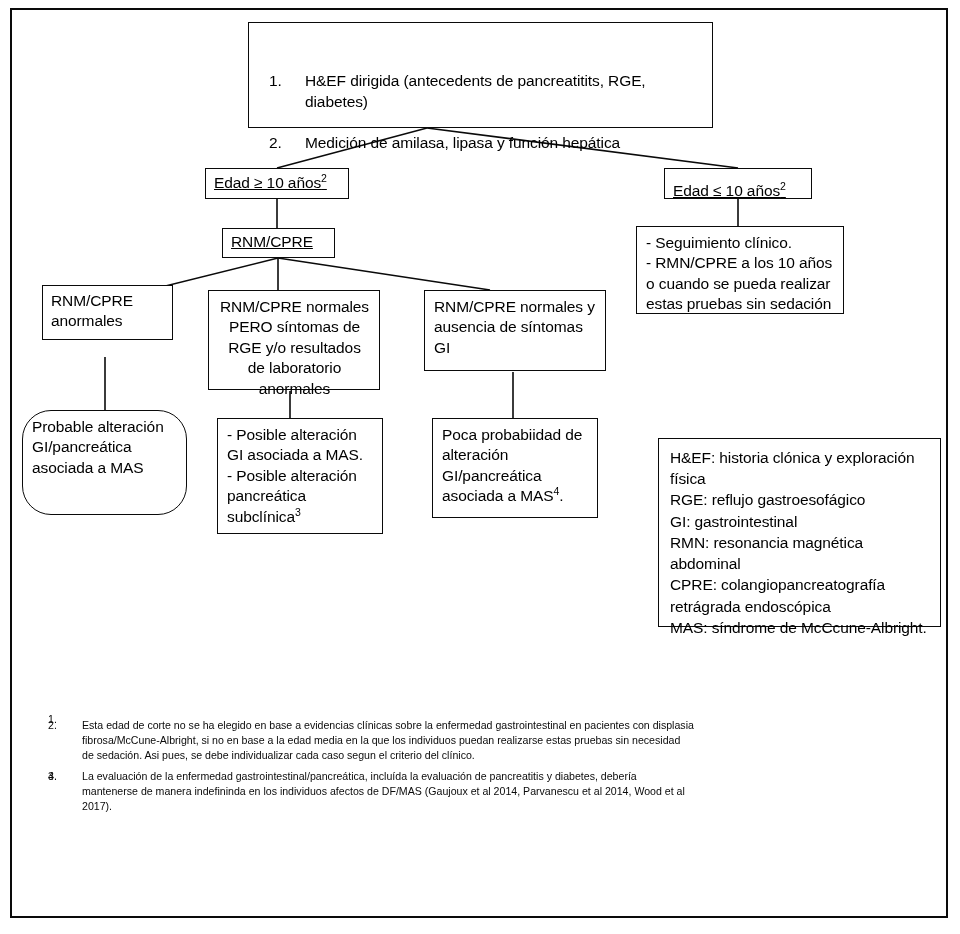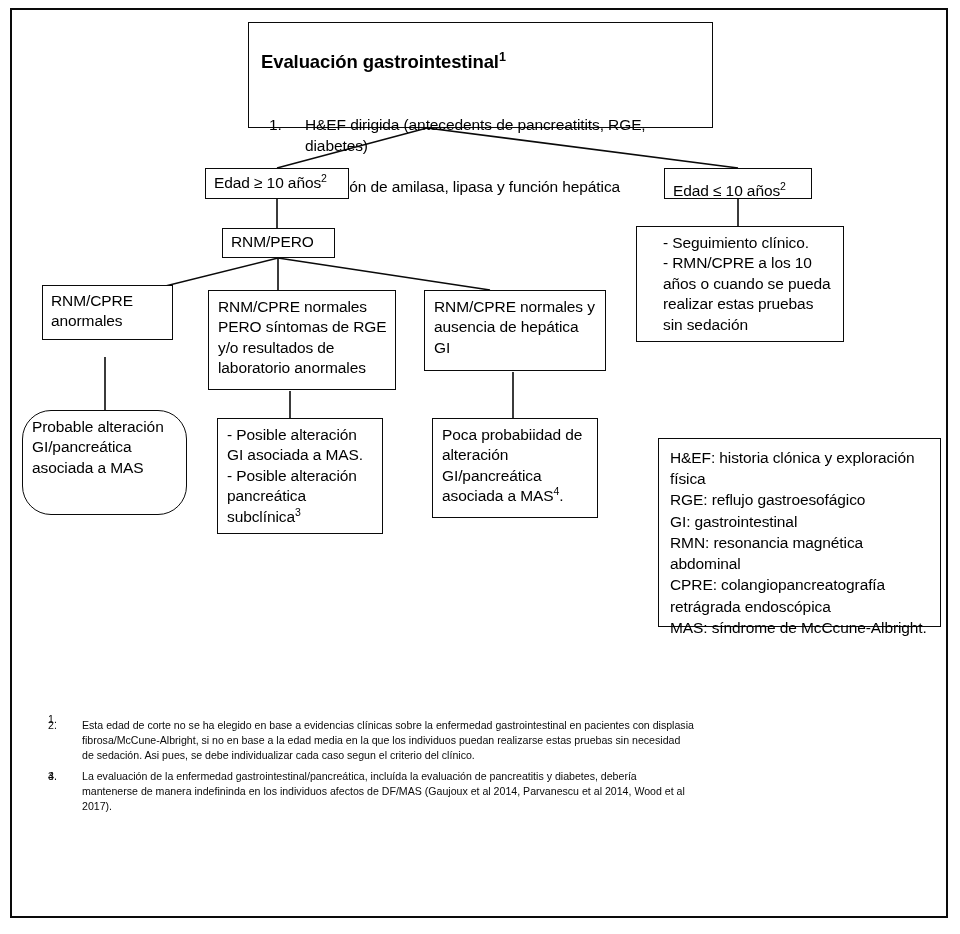--- a/index.html
+++ b/index.html
@@ -14,38 +14,38 @@
   }
   #canvas{position:absolute;left:0;top:0;width:960px;height:934px;}
   .node{
     position:absolute;box-sizing:border-box;
     border:1.6px solid #0a0a0a;background:#ffffff;
     font-size:15.5px;line-height:1.32;
     padding:4px 7px 4px 8px;
     white-space:pre-line;
     letter-spacing:-0.1px;
   }
-  .node.center{display:flex;flex-direction:column;justify-content:center;}
+  .node.center{display:flex;flex-direction:column;justify-content:center;text-decoration:underline;}
   #root{
     left:248px;top:22px;width:465px;height:106px;
     padding:7px 10px 6px 12px;
   }
   #root .title{font-weight:bold;font-size:18.5px;line-height:1.25;margin-bottom:1px;}
   #root ol{margin:0;padding:0;list-style:none;}
   #root li{
     position:relative;padding-left:44px;font-size:15.5px;line-height:1.34;
   }
   #root li .num{position:absolute;left:8px;top:0;}
   sup{font-size:0.68em;vertical-align:super;line-height:0;}
   #ageLeft{left:205px;top:168px;width:144px;height:31px;padding-top:3px;}
   #ageRight{left:664px;top:168px;width:148px;height:31px;padding-top:20px;}
   #rnmcpre{left:222px;top:228px;width:113px;height:30px;padding-top:3px;}
-  #followup{left:636px;top:226px;width:208px;height:116px;padding:6px 8px 4px 26px;}
+  #followup{left:636px;top:226px;width:208px;height:88px;padding:6px 8px 4px 9px;}
   #boxAnormales{left:42px;top:285px;width:131px;height:55px;padding:5px 8px;}
-  #boxPero{left:208px;top:290px;width:188px;height:100px;padding:6px 8px 20px 9px;}
+  #boxPero{left:208px;top:290px;width:172px;height:100px;padding:6px 8px 20px 9px;text-align:center;}
   #boxNormGI{left:424px;top:290px;width:182px;height:81px;padding:6px 8px 4px 9px;}
   #boxProbable{left:22px;top:410px;width:165px;height:105px;padding:6px 8px 4px 9px;border-radius:29px;}
   #boxPosible{left:217px;top:418px;width:166px;height:116px;padding:6px 8px 4px 9px;}
   #boxPoca{left:432px;top:418px;width:166px;height:100px;padding:6px 8px 4px 9px;}
   #legend{
     left:658px;top:438px;width:283px;height:189px;
     padding:8px 9px 5px 11px;font-size:15.5px;line-height:1.37;
   }
   #notes{
     position:absolute;left:44px;top:712px;width:650px;
@@ -74,41 +74,40 @@
     <path d="M 278 258 L 278 290"></path>
     <path d="M 278 258 L 490 290"></path>
 
     <path d="M 105 357 L 105 410"></path>
     <path d="M 290 391 L 290 418"></path>
     <path d="M 513 372 L 513 418"></path>
   </g>
 </svg>
 
 <div class="node" id="root">
-  <div class="title"><span>Evaluación gastrointestinal</span><sup>1</sup></div>
   <ol>
     <li><span class="num">1.</span><span>H&amp;EF dirigida (antecedents de pancreatitits, RGE, diabetes)</span></li>
     <li><span class="num">2.</span><span>Medición de amilasa, lipasa y función hepática</span></li>
   </ol>
 </div>
 
 <div class="node center" id="ageLeft"><div><span>Edad ≥ 10 años</span><sup>2</sup></div></div>
 
 <div class="node center" id="ageRight"><div><span>Edad ≤ 10 años</span><sup>2</sup></div></div>
 
-<div class="node center" id="rnmcpre">RNM/PERO</div>
+<div class="node center" id="rnmcpre">RNM/CPRE</div>
 
 <div class="node" id="followup">- Seguimiento clínico.
 - RMN/CPRE a los 10 años o cuando se pueda realizar estas pruebas sin sedación</div>
 
 <div class="node" id="boxAnormales">RNM/CPRE anormales</div>
 
 <div class="node" id="boxPero">RNM/CPRE normales PERO síntomas de RGE y/o resultados de laboratorio anormales</div>
 
-<div class="node" id="boxNormGI">RNM/CPRE normales y ausencia de hepática GI</div>
+<div class="node" id="boxNormGI">RNM/CPRE normales y ausencia de síntomas GI</div>
 
 <div class="node" id="boxProbable">Probable alteración GI/pancreática asociada a MAS</div>
 
 <div class="node" id="boxPosible"><span>- Posible alteración GI asociada a MAS.
 - Posible alteración pancreática subclínica</span><sup>3</sup></div>
 
 <div class="node" id="boxPoca"><span>Poca probabiidad de alteración GI/pancreática asociada a MAS</span><sup>4</sup><span>.</span></div>
 
 <div class="node" id="legend">H&amp;EF: historia clónica y exploración física
 RGE: reflujo gastroesofágico

